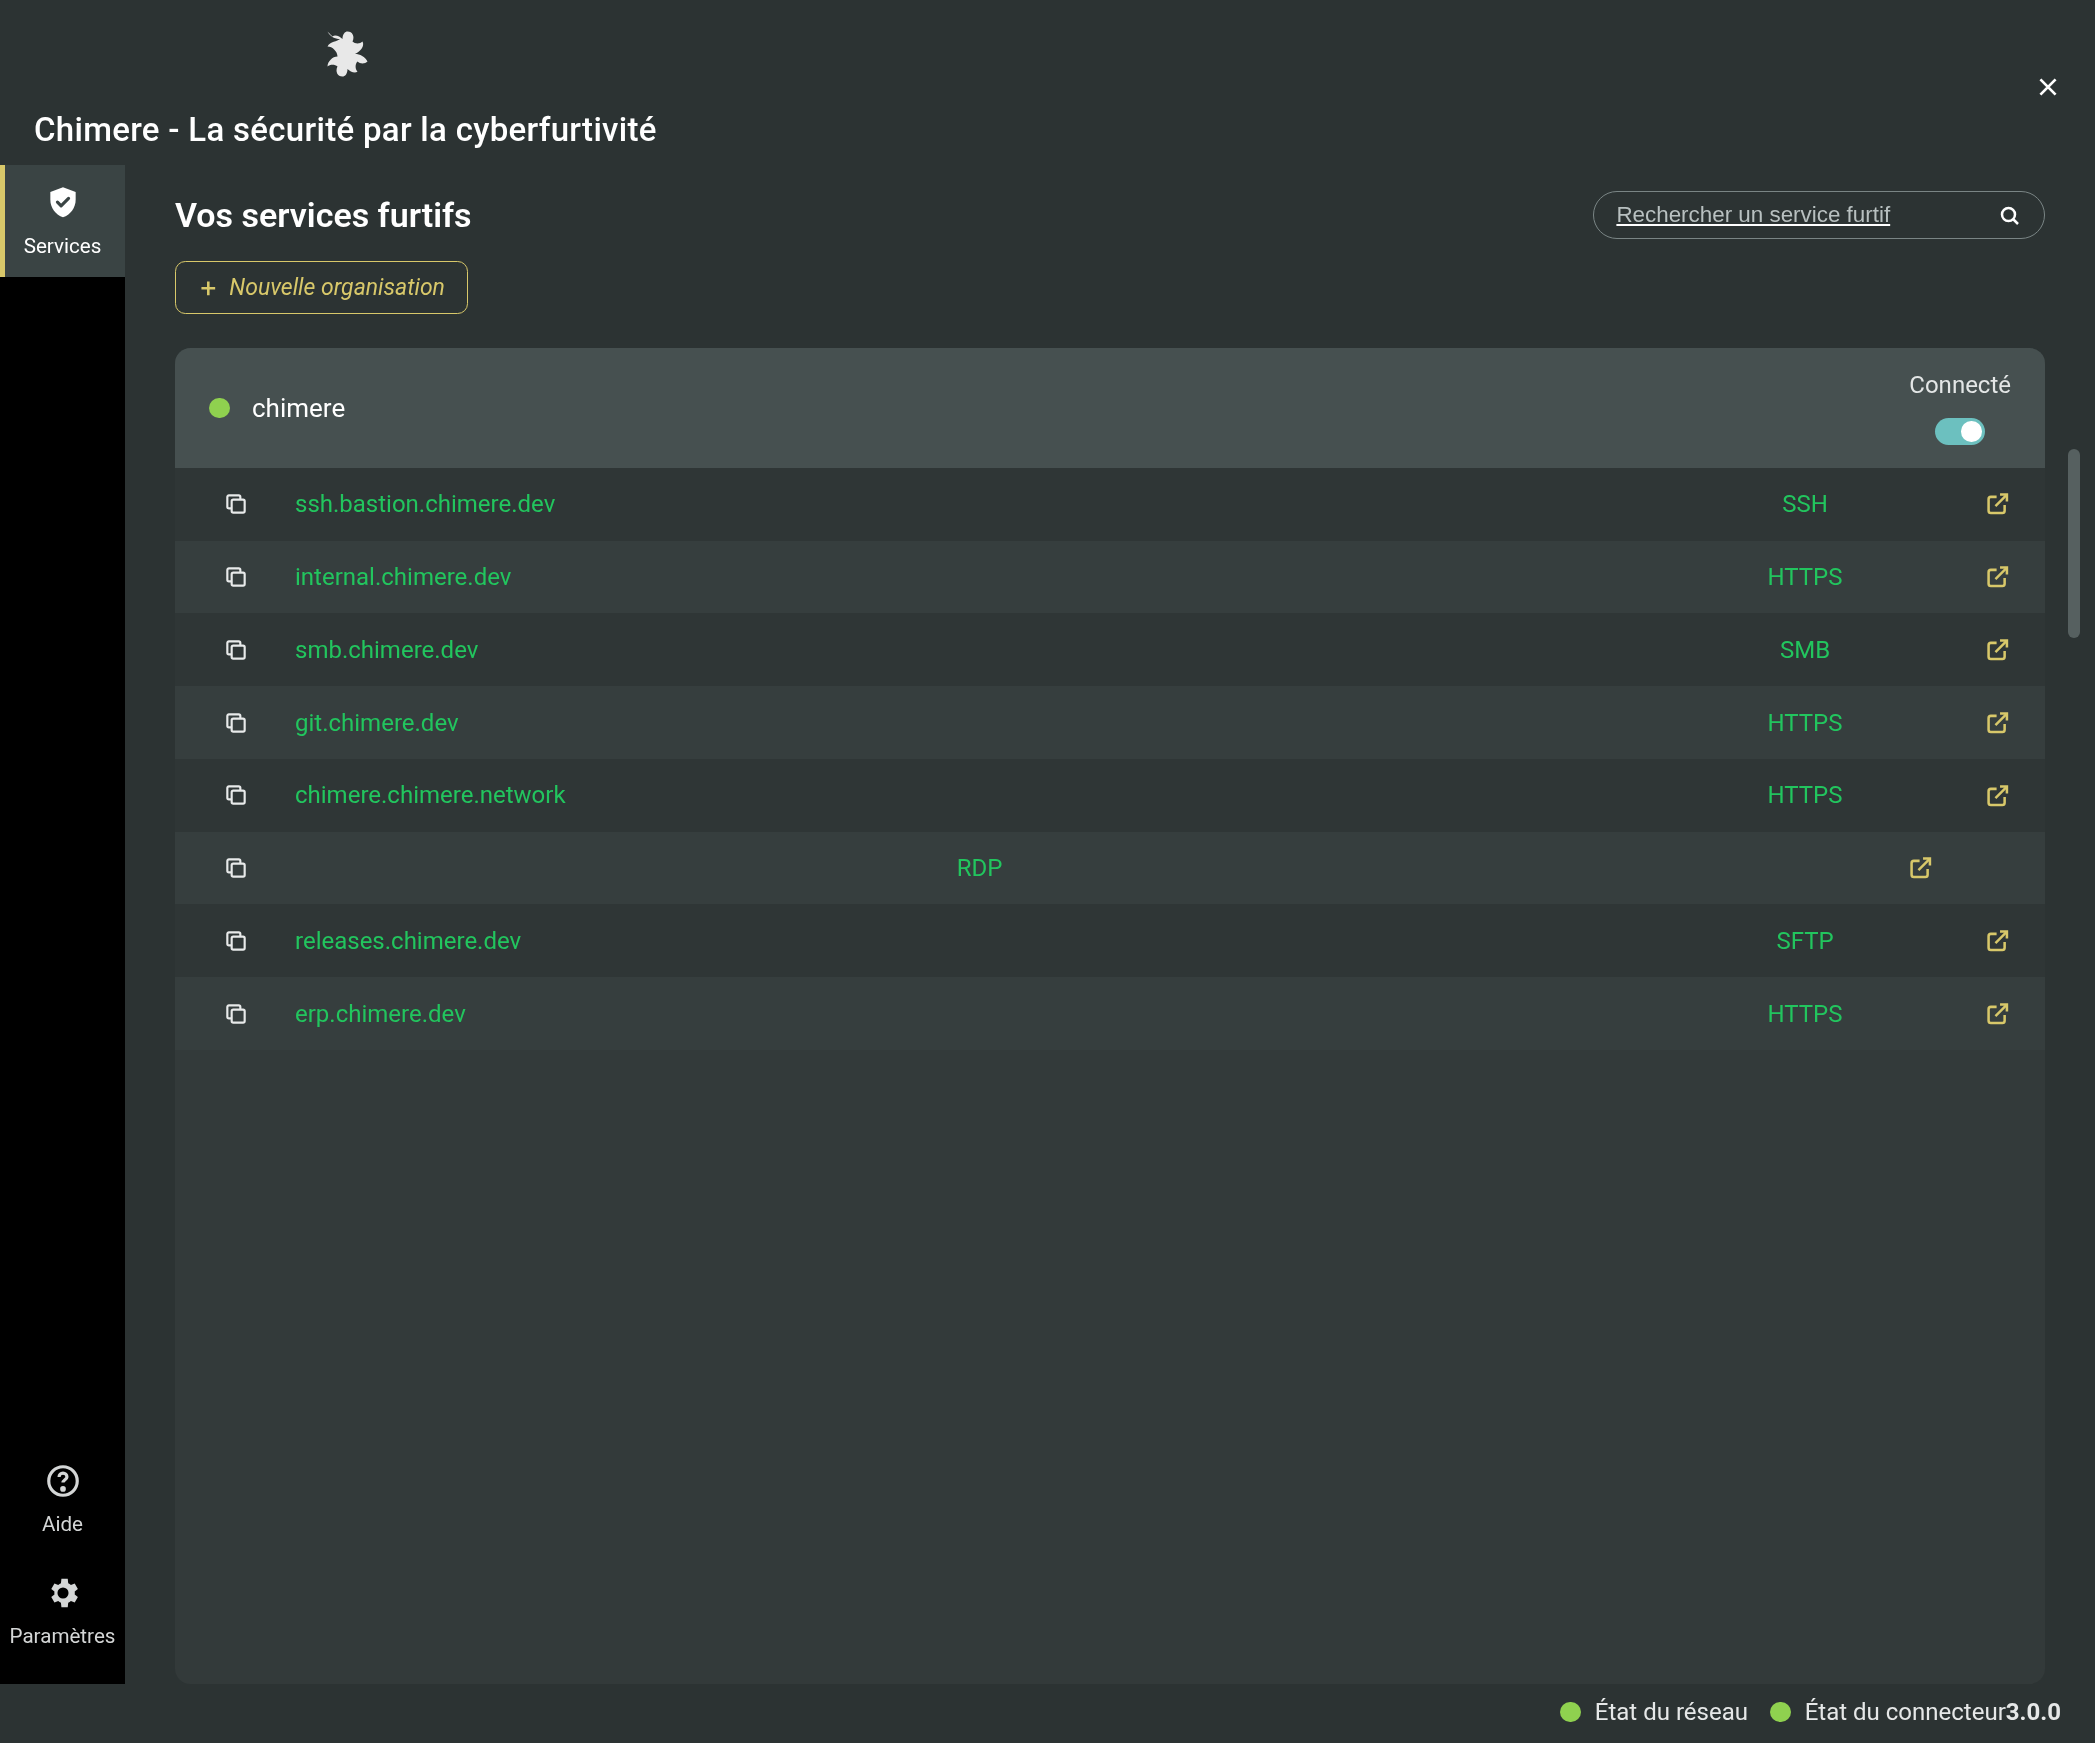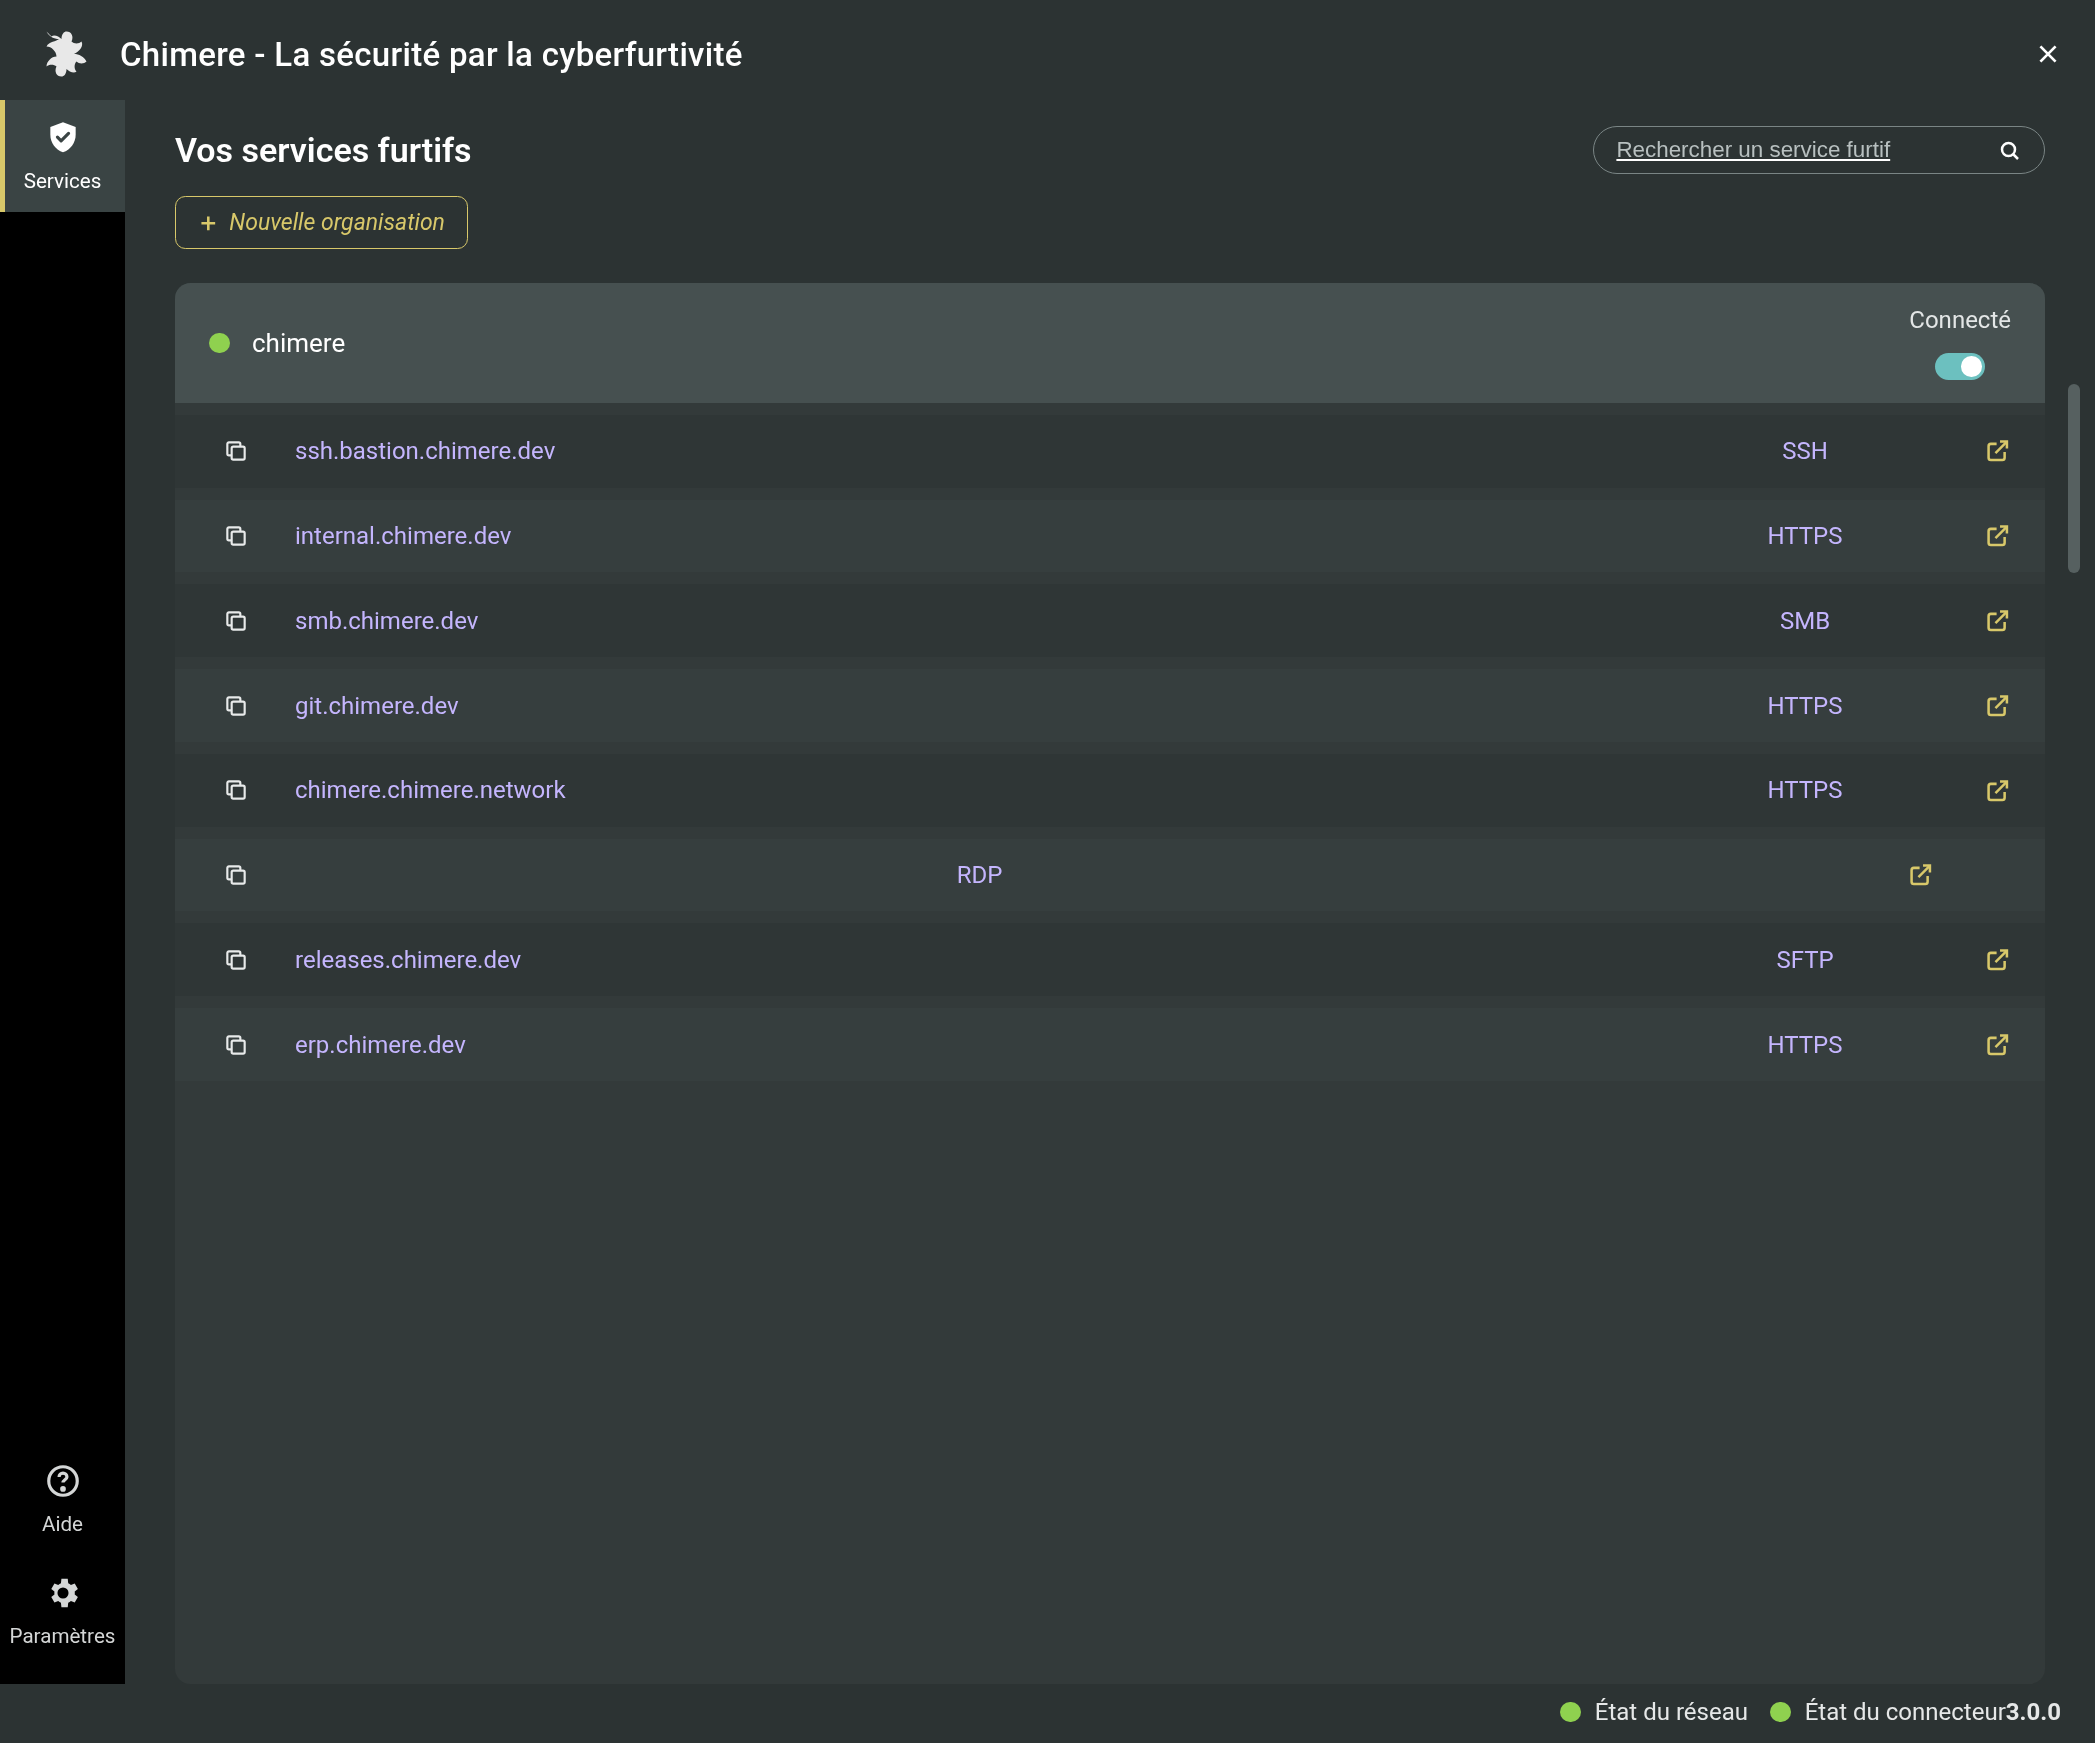--- a/index.html
+++ b/index.html
@@ -20,20 +20,21 @@
     display: flex;
     align-items: center;
     justify-content: space-between;
     padding: 24px 34px 15.5px 34px;
     background: #2c3333;
   }
   .header-left {
     display: flex;
     align-items: center;
     gap: 26px;
+    flex-direction: column;
   }
   .logo {
     width: 60px;
     height: 60px;
     color: #e8e8e8;
   }
   .app-title {
     font-size: 33px;
     font-weight: 500;
     letter-spacing: 0.3px;
@@ -182,22 +183,21 @@
   .service-list {
     flex: 1;
     overflow-y: auto;
   }
   .service-row {
     display: grid;
     grid-template-columns: 60px 1fr 258px 77px;
     align-items: center;
     padding: 22.4px 34px 22.4px 48px;
     font-size: 24px;
-    color: #c4b5fd;
-    margin-top: 12px;
+    color: #22c55e;
   }
   .service-row:nth-child(odd) { background: #2f3636; }
   .service-row:nth-child(even) { background: #363e3e; }
   .copy-icon { width: 26px; height: 26px; color: #e8eaea; cursor: pointer; }
   .service-domain { padding-left: 12px; }
   .service-proto { text-align: center; }
   .open-icon { width: 27.5px; height: 27.5px; color: #d8c86a; cursor: pointer; justify-self: end; }
 
   .scroll-indicator {
     position: absolute;

